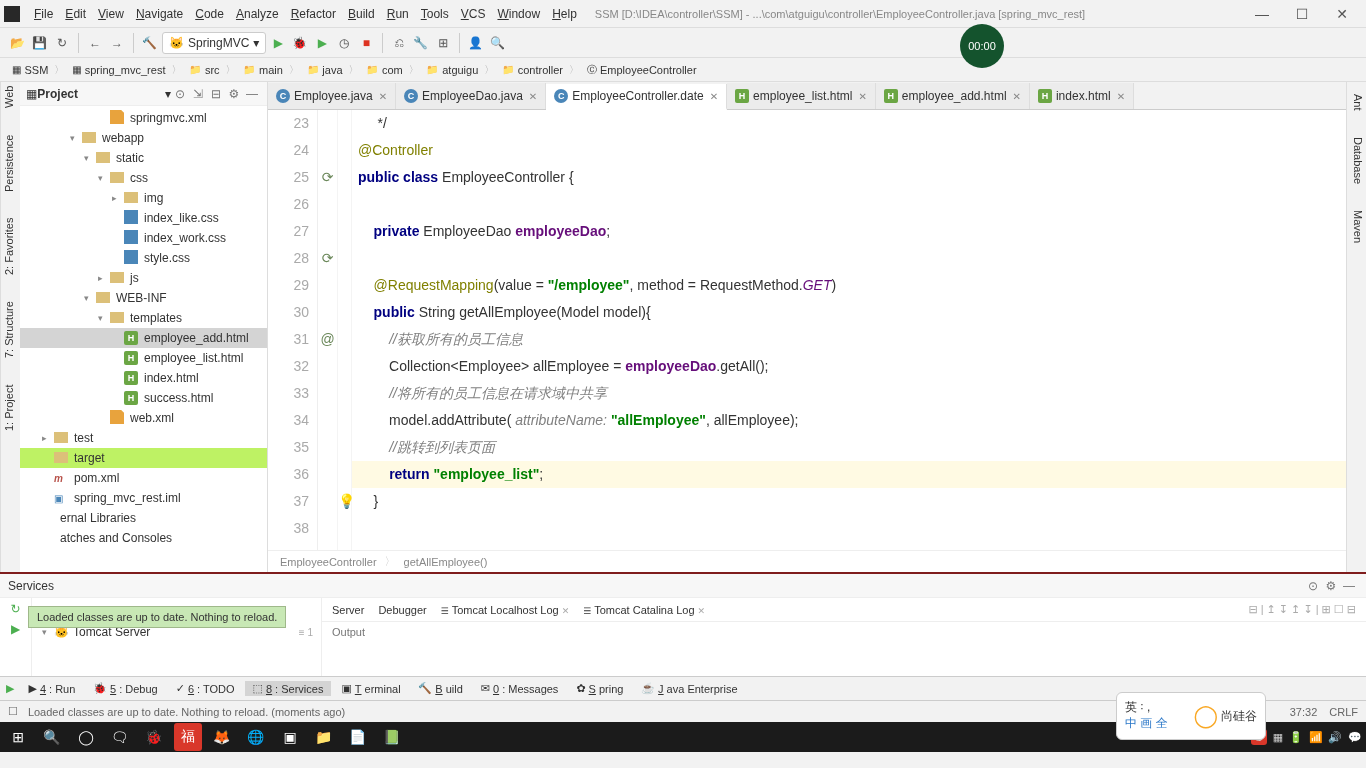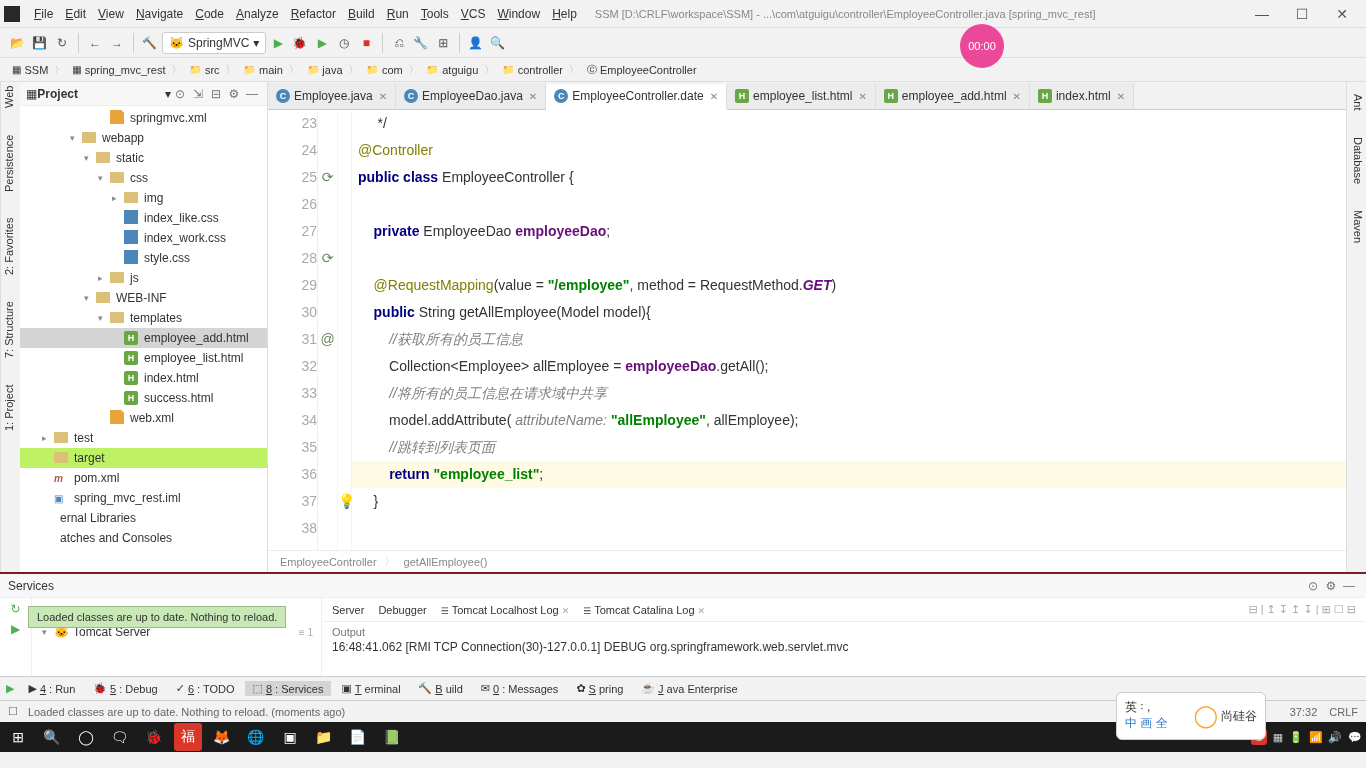--- a/index.html
+++ b/index.html
@@ -3,21 +3,21 @@
 <meta charset="utf-8">
 <style>
 * { margin: 0; padding: 0; box-sizing: border-box; font-family: "Segoe UI", Arial, sans-serif; }
 body { background: #f2f2f2; font-size: 12px; color: #333; overflow: hidden; width: 1366px; height: 768px; }
 .titlebar { height: 28px; background: #f2f2f2; display: flex; align-items: center; padding: 0 4px; border-bottom: 1px solid #ddd; }
 .titlebar .logo { width: 16px; height: 16px; background: #282828; margin-right: 8px; }
 .titlebar .menu-item { padding: 2px 6px; cursor: pointer; }
 .titlebar .underline { text-decoration: underline; }
 .titlebar .title-text { flex: 1; margin-left: 12px; color: #888; font-size: 11px; white-space: nowrap; overflow: hidden; }
 .titlebar .win-ctrl { width: 40px; text-align: center; font-size: 14px; color: #555; }
-.timer { position: absolute; top: 24px; left: 960px; background: #ec4899; color: #fff; border-radius: 50%; width: 44px; height: 44px; display: flex; align-items: center; justify-content: center; font-size: 11px; z-index: 100; }
+.timer { position: absolute; top: 24px; left: 960px; background: #14532d; color: #fff; border-radius: 50%; width: 44px; height: 44px; display: flex; align-items: center; justify-content: center; font-size: 11px; z-index: 100; }
 .toolbar { height: 30px; background: #f2f2f2; display: flex; align-items: center; padding: 0 8px; border-bottom: 1px solid #ddd; gap: 2px; }
 .toolbar .sep { width: 1px; height: 20px; background: #ccc; margin: 0 4px; }
 .toolbar .tb-btn { width: 20px; height: 20px; display: inline-flex; align-items: center; justify-content: center; color: #555; }
 .toolbar .config { display: flex; align-items: center; gap: 4px; padding: 0 6px; border: 1px solid #ccc; border-radius: 3px; height: 22px; background: #fff; }
 .breadcrumbs { height: 24px; background: #f2f2f2; display: flex; align-items: center; padding: 0 8px; border-bottom: 1px solid #ddd; font-size: 11px; }
 .crumb { display: flex; align-items: center; gap: 3px; padding: 0 4px; }
 .crumb::after { content: "〉"; color: #aaa; margin-left: 3px; font-size: 10px; }
 .crumb:last-child::after { content: ""; }
 .main-area { display: flex; height: 490px; }
 .left-gutter { width: 20px; background: #f2f2f2; border-right: 1px solid #ddd; writing-mode: vertical-rl; transform: rotate(180deg); display: flex; justify-content: flex-end; padding-top: 8px; font-size: 11px; gap: 18px; }
@@ -33,34 +33,34 @@
 .tree-indent { display: inline-block; }
 .tree-arrow { width: 12px; color: #888; font-size: 9px; }
 .tree-icon { width: 16px; margin-right: 4px; font-size: 10px; }
 .editor-area { flex: 1; display: flex; flex-direction: column; background: #fff; }
 .tabs { height: 28px; display: flex; align-items: flex-end; border-bottom: 1px solid #ccc; background: #f2f2f2; }
 .tab { height: 26px; display: flex; align-items: center; padding: 0 8px; border-right: 1px solid #ddd; gap: 4px; font-size: 12px; background: #ececec; }
 .tab.active { background: #fff; border-bottom: 2px solid #fff; margin-bottom: -1px; }
 .tab .close { color: #888; font-size: 10px; margin-left: 2px; }
 .tab-icon { font-size: 10px; }
 .code-area { flex: 1; display: flex; overflow: hidden; font-family: "JetBrains Mono", Consolas, monospace; font-size: 14px; }
-.gutter { width: 50px; background: #fff; text-align: right; color: #aaa; border-right: 1px solid #eee; }
+.gutter { width: 50px; background: #fff; text-align: right; color: #aaa; padding-right: 8px; border-right: 1px solid #eee; }
 .gutter2 { width: 20px; background: #fff; border-right: 1px solid #f4f4f4; }
 .gutter3 { width: 14px; background: #fff; border-right: 1px solid #f4f4f4; }
 .line { height: 27px; line-height: 27px; }
 .code-content { flex: 1; background: #fff; }
 .code-line { height: 27px; line-height: 27px; white-space: pre; padding-left: 6px; }
 .code-line.hl { background: #FFFAE3; }
 .kw { color: #000080; font-weight: bold; }
 .ann { color: #808000; }
 .str { color: #008000; font-weight: bold; }
 .field { color: #660E7A; font-weight: bold; }
 .comment { color: #808080; font-style: italic; }
 .param { color: #808080; font-style: italic; }
-.static { font-style: italic; color: #660E7A; font-weight: bold; }
+.static { font-style: italic; color: #660E7A; }
 .breadcrumb2 { height: 22px; border-top: 1px solid #eee; display: flex; align-items: center; padding: 0 12px; font-size: 11px; color: #888; gap: 8px; background: #fff; }
 .right-gutter { width: 20px; background: #f2f2f2; border-left: 1px solid #ddd; writing-mode: vertical-rl; display: flex; justify-content: flex-start; padding-top: 8px; font-size: 11px; gap: 18px; }
 .right-gutter .side-tab { padding: 4px 2px; }
 .services-pane { border-top: 2px solid #7f1d1d; background: #fff; }
 .svc-head { height: 24px; display: flex; align-items: center; padding: 0 8px; border-bottom: 1px solid #eee; background: #f7f7f7; }
 .svc-head .title { flex: 1; }
 .svc-head .ctrl { width: 18px; text-align: center; color: #777; }
 .svc-body { display: flex; height: 78px; }
 .svc-icons { width: 32px; border-right: 1px solid #eee; display: flex; flex-direction: column; align-items: center; padding-top: 4px; gap: 6px; }
 .svc-tree { width: 290px; border-right: 1px solid #eee; padding: 2px; position: relative; }
@@ -84,21 +84,21 @@
 .icon-xml { width:14px; height:14px; background:#E8A33D; display:inline-block; clip-path: polygon(0 0, 80% 0, 100% 20%, 100% 100%, 0 100%); }
 .icon-css { width:14px; height:14px; background:#4A86B8; display:inline-block;}
 .ime-box { position: absolute; right: 100px; bottom: 28px; width: 150px; height: 48px; background: #fff; border: 1px solid #ccc; border-radius: 6px; display: flex; align-items: center; padding: 0 8px; font-size: 12px; gap: 6px; }
 </style>
 </head>
 <body>
 
 <div class="titlebar">
   <div class="logo"></div>
   <div id="menu-host"><span class="menu-item"><span class="underline">F</span>ile</span><span class="menu-item"><span class="underline">E</span>dit</span><span class="menu-item"><span class="underline">V</span>iew</span><span class="menu-item"><span class="underline">N</span>avigate</span><span class="menu-item"><span class="underline">C</span>ode</span><span class="menu-item"><span class="underline">A</span>nalyze</span><span class="menu-item"><span class="underline">R</span>efactor</span><span class="menu-item"><span class="underline">B</span>uild</span><span class="menu-item"><span class="underline">R</span>un</span><span class="menu-item"><span class="underline">T</span>ools</span><span class="menu-item"><span class="underline">V</span>CS</span><span class="menu-item"><span class="underline">W</span>indow</span><span class="menu-item"><span class="underline">H</span>elp</span></div>
-  <div class="title-text">SSM [D:\CRLF\workspace\SSM] - ...\com\atguigu\controller\EmployeeController.java [spring_mvc_rest]</div>
+  <div class="title-text">SSM [D:\IDEA\controller\SSM] - ...\com\atguigu\controller\EmployeeController.java [spring_mvc_rest]</div>
   <div class="win-ctrl">—</div>
   <div class="win-ctrl">☐</div>
   <div class="win-ctrl">✕</div>
 </div>
 
 <div class="timer">00:00</div>
 
 <div class="toolbar">
   <span class="tb-btn">📂</span>
   <span class="tb-btn">💾</span>
@@ -448,21 +448,20 @@
     <div class="svc-right">
       <div class="svc-tabs" id="svctabs">
           <span>Server</span>
           <span>Debugger</span>
           <span><span style="font-size:9px">☰</span> Tomcat Localhost Log <span style="color:#aaa;font-size:9px">✕</span></span>
           <span><span style="font-size:9px">☰</span> Tomcat Catalina Log <span style="color:#aaa;font-size:9px">✕</span></span>
           <span style="margin-left: auto; color: rgb(170, 170, 170);">⊟ | ↥ ↧ ↥ ↧ | ⊞ ☐ ⊟</span>
         </div>
       <div class="svc-output">
         <div class="output-label">Output</div>
-        <div>16:48:41.062 [RMI TCP Connection(30)-127.0.0.1] DEBUG org.springframework.web.servlet.mvc</div>
       </div>
     </div>
   </div>
 </div>
 
 <div class="svc-msg">Loaded classes are up to date. Nothing to reload.</div>
 
 <div class="bottom-tabs" id="btabs">
     <span style="color:#4caf50;margin-right:4px">▶</span>
     <div class="bt"><span>▶</span><span style="text-decoration:underline">4</span>: Run</div>

